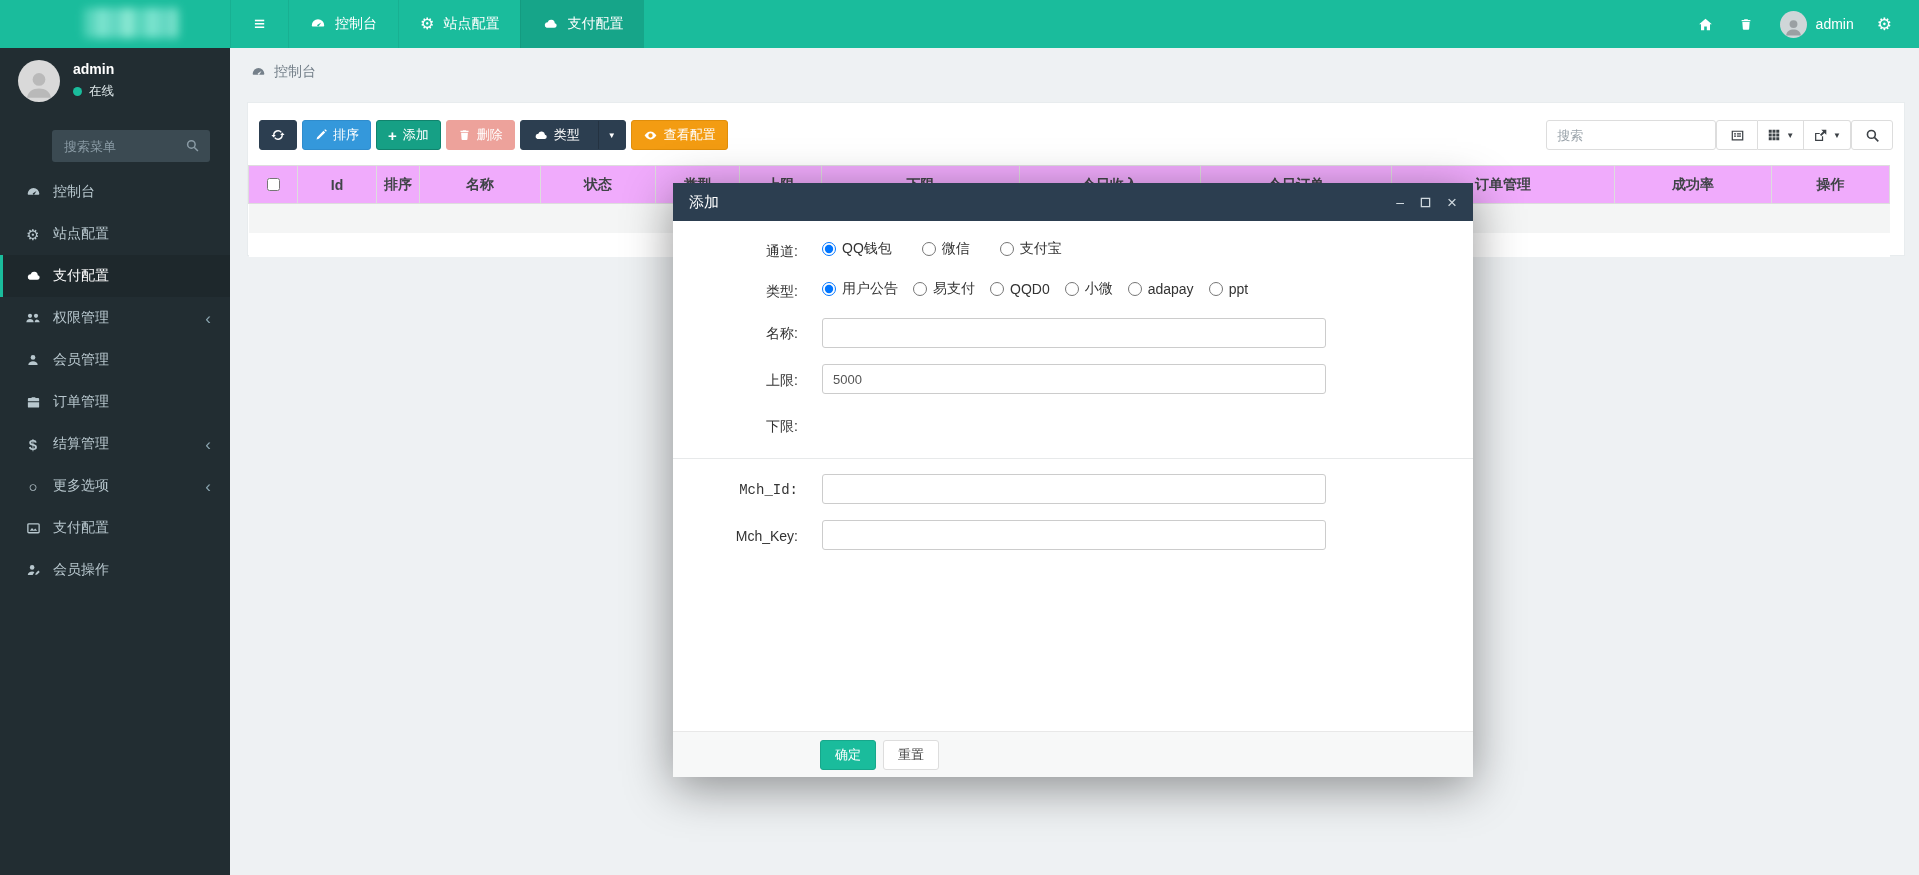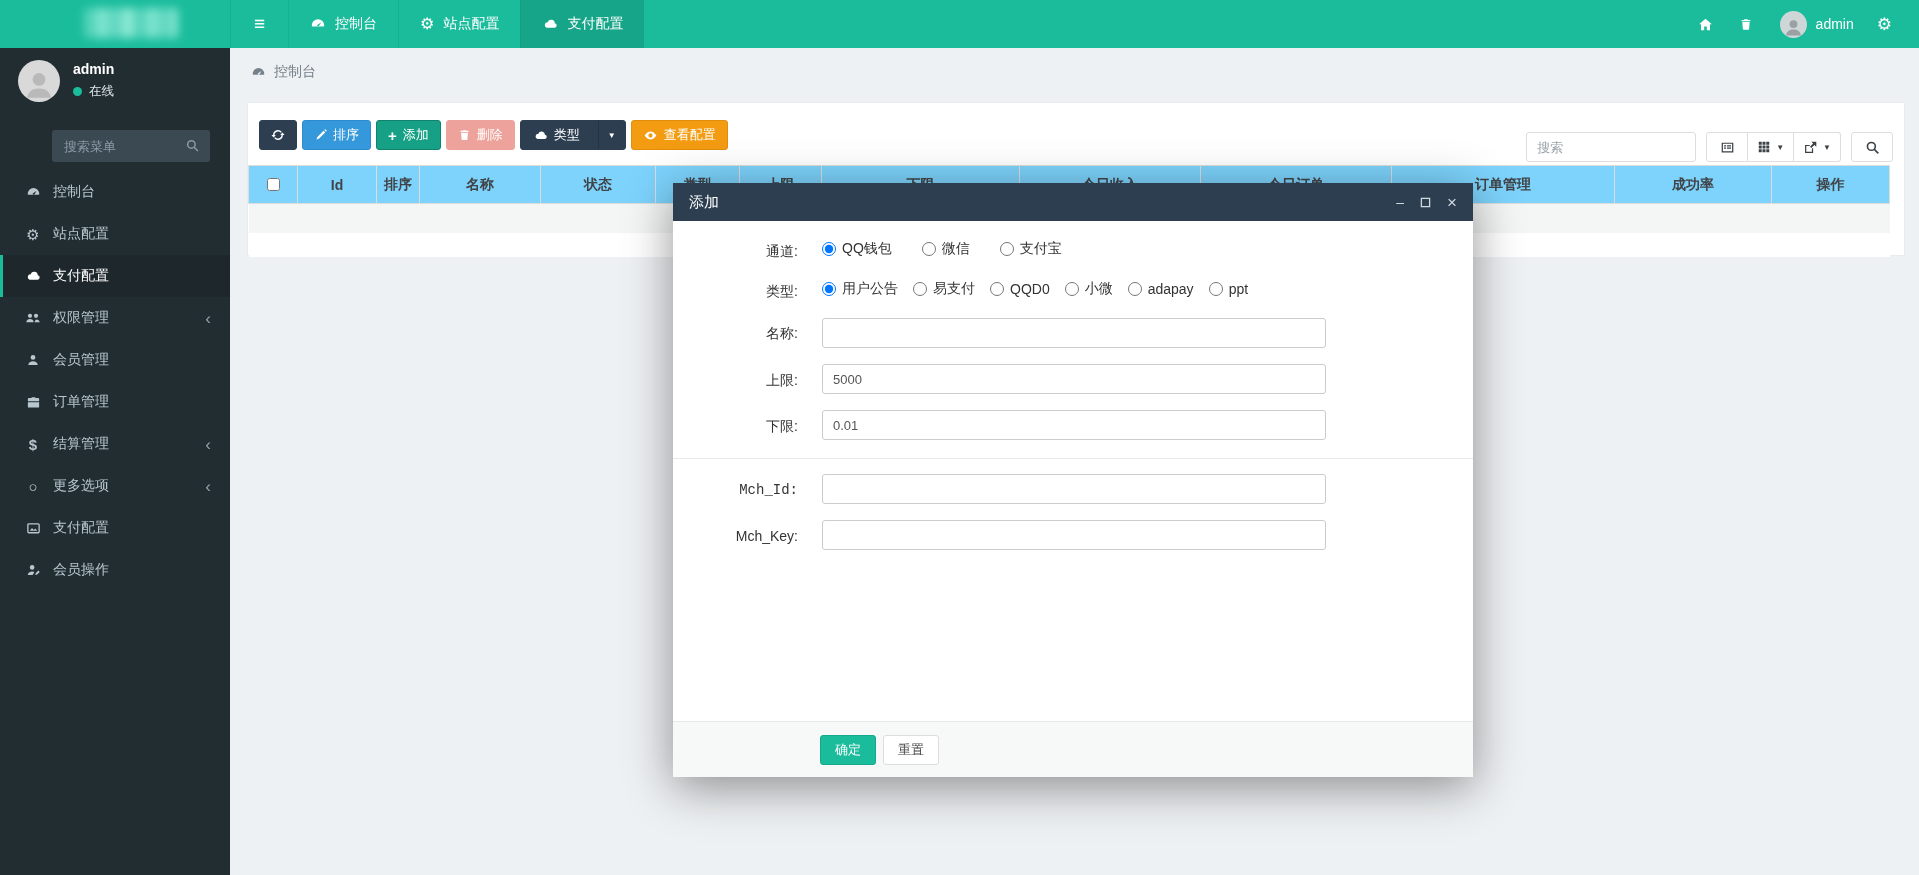--- a/index.html
+++ b/index.html
@@ -50,50 +50,50 @@
   .tbtn{height:30px;border-radius:3px;border:1px solid transparent;color:#fff;font-size:13px;display:inline-flex;align-items:center;gap:6px;padding:0 11px;cursor:pointer;white-space:nowrap;}
   .tbtn .bico{display:flex;align-items:center;}
   .b-dark{background:#2c3e50;border-color:#2c3e50;}
   .b-blue{background:#3498db;border-color:#2f8ccc;}
   .b-green{background:#16a085;border-color:#11836d;}
   .b-red{background:#eda29b;border-color:#eda29b;cursor:default;text-align:center;}
   .b-orange{background:#f39c12;border-color:#e08e0b;}
   .b-split{padding:0;}
   .b-split .main{display:flex;align-items:center;gap:6px;padding:0 12px;}
   .b-split .caret-part{padding:0 9px;border-left:1px solid rgba(0,0,0,.18);font-size:8px;display:flex;align-items:center;height:100%;}
-  .tb-right{position:absolute;right:0;top:12px;display:flex;align-items:center;gap:10px;justify-content:flex-end;}
+  .tb-right{position:absolute;right:0;top:0;display:flex;align-items:center;gap:0;justify-content:flex-end;}
   .tb-search{width:170px;height:30px;border:1px solid #ddd;border-radius:3px;padding:0 10px;font-size:13px;color:#555;outline:none;}
   .tb-search::placeholder{color:#9aa3aa;}
   .btn-group{display:flex;}
   .gbtn{height:30px;min-width:42px;background:#fff;border:1px solid #ddd;display:flex;align-items:center;justify-content:center;gap:5px;color:#3c4146;cursor:pointer;padding:0 9px;}
   .btn-group .gbtn + .gbtn{border-left:none;}
   .btn-group .gbtn:first-child{border-radius:3px 0 0 3px;}
   .btn-group .gbtn:last-child{border-radius:0 3px 3px 0;}
   .gbtn.single{border-radius:3px;}
   .gbtn .caret{font-size:8px;color:#3c4146;}
 
   table.grid{position:absolute;left:0;top:62px;table-layout:fixed;width:1641px;border-collapse:collapse;}
-  table.grid th{height:38px;border:1px solid #ddd;font-size:14px;font-weight:bold;color:#404448;text-align:center;padding:0;background:#7dd3fc;}
+  table.grid th{height:38px;border:1px solid #ddd;font-size:14px;font-weight:bold;color:#404448;text-align:center;padding:0;background:#f0abfc;}
   td.stripe{height:29px;background:#f4f5f5;border:0;}
   td.blank{height:24px;background:#fff;border:0;}
 
   
   .modal{position:absolute;left:673px;top:183px;width:800px;height:594px;background:#fff;z-index:40;
          box-shadow:0 10px 45px rgba(0,0,0,.42);}
   .modal-h{height:38px;background:#2c3e50;color:#fff;display:flex;align-items:center;padding:0 16px;font-size:15px;}
   .win-controls{margin-left:auto;display:flex;align-items:center;gap:16px;color:#cfd8de;}
   .wc{cursor:pointer;font-size:14px;line-height:1;display:flex;align-items:center;height:20px;}
   .modal-b{position:relative;height:510px;background:#fff;}
   .f-label{position:absolute;left:30px;width:95px;text-align:right;font-size:14px;color:#333;line-height:16px;}
   .f-input{position:absolute;left:149px;width:504px;height:30px;border:1px solid #ccc;border-radius:3px;padding:0 10px;font-size:13px;color:#555;outline:none;}
   .radios{position:absolute;left:149px;display:flex;align-items:center;gap:30px;font-size:14px;color:#333;}
   .radios label{display:flex;align-items:center;gap:6px;cursor:pointer;}
   .radios input{margin:0;width:14px;height:14px;}
   .divider{position:absolute;left:0;right:0;top:237px;border-top:1px solid #e7e9ea;}
-  .modal-f{position:absolute;left:0;right:0;bottom:0;height:56px;background:#f7f8f8;border-top:1px solid #e8e8e8;display:flex;align-items:center;padding-left:147px;gap:7px;}
+  .modal-f{position:absolute;left:0;right:0;bottom:0;height:46px;background:#f7f8f8;border-top:1px solid #e8e8e8;display:flex;align-items:center;padding-left:147px;gap:7px;}
   .btn-confirm{height:30px;padding:0 14px;background:#1abc9c;border:1px solid #17a78b;color:#fff;font-size:13px;border-radius:3px;cursor:pointer;}
   .btn-reset{height:30px;padding:0 14px;background:#fff;border:1px solid #ddd;color:#444;font-size:13px;border-radius:3px;cursor:pointer;}
 </style>
 </head>
 <body>
 
 <div class="screen">
 
   <header class="navbar">
     <div class="brand">
@@ -445,21 +445,20 @@
         </label>
       </div>
 
       <span class="f-label" style="top:104px;">名称:</span>
       <input class="f-input" style="top: 97px;" type="text" value="">
 
       <span class="f-label" style="top:151px;">上限:</span>
       <input class="f-input" style="top: 143px;" type="text" value="5000">
 
       <span class="f-label" style="top:197px;">下限:</span>
-      <input class="f-input" style="top: 189px;" type="text" value="0.01">
 
       <div class="divider"></div>
 
       <span class="f-label" style="top:261px;font-family:Liberation Mono, monospace;">Mch_Id:</span>
       <input class="f-input" style="top: 253px;" type="text" value="">
 
       <span class="f-label" style="top:307px;">Mch_Key:</span>
       <input class="f-input" style="top: 299px;" type="text" value="">
     </div>
 

